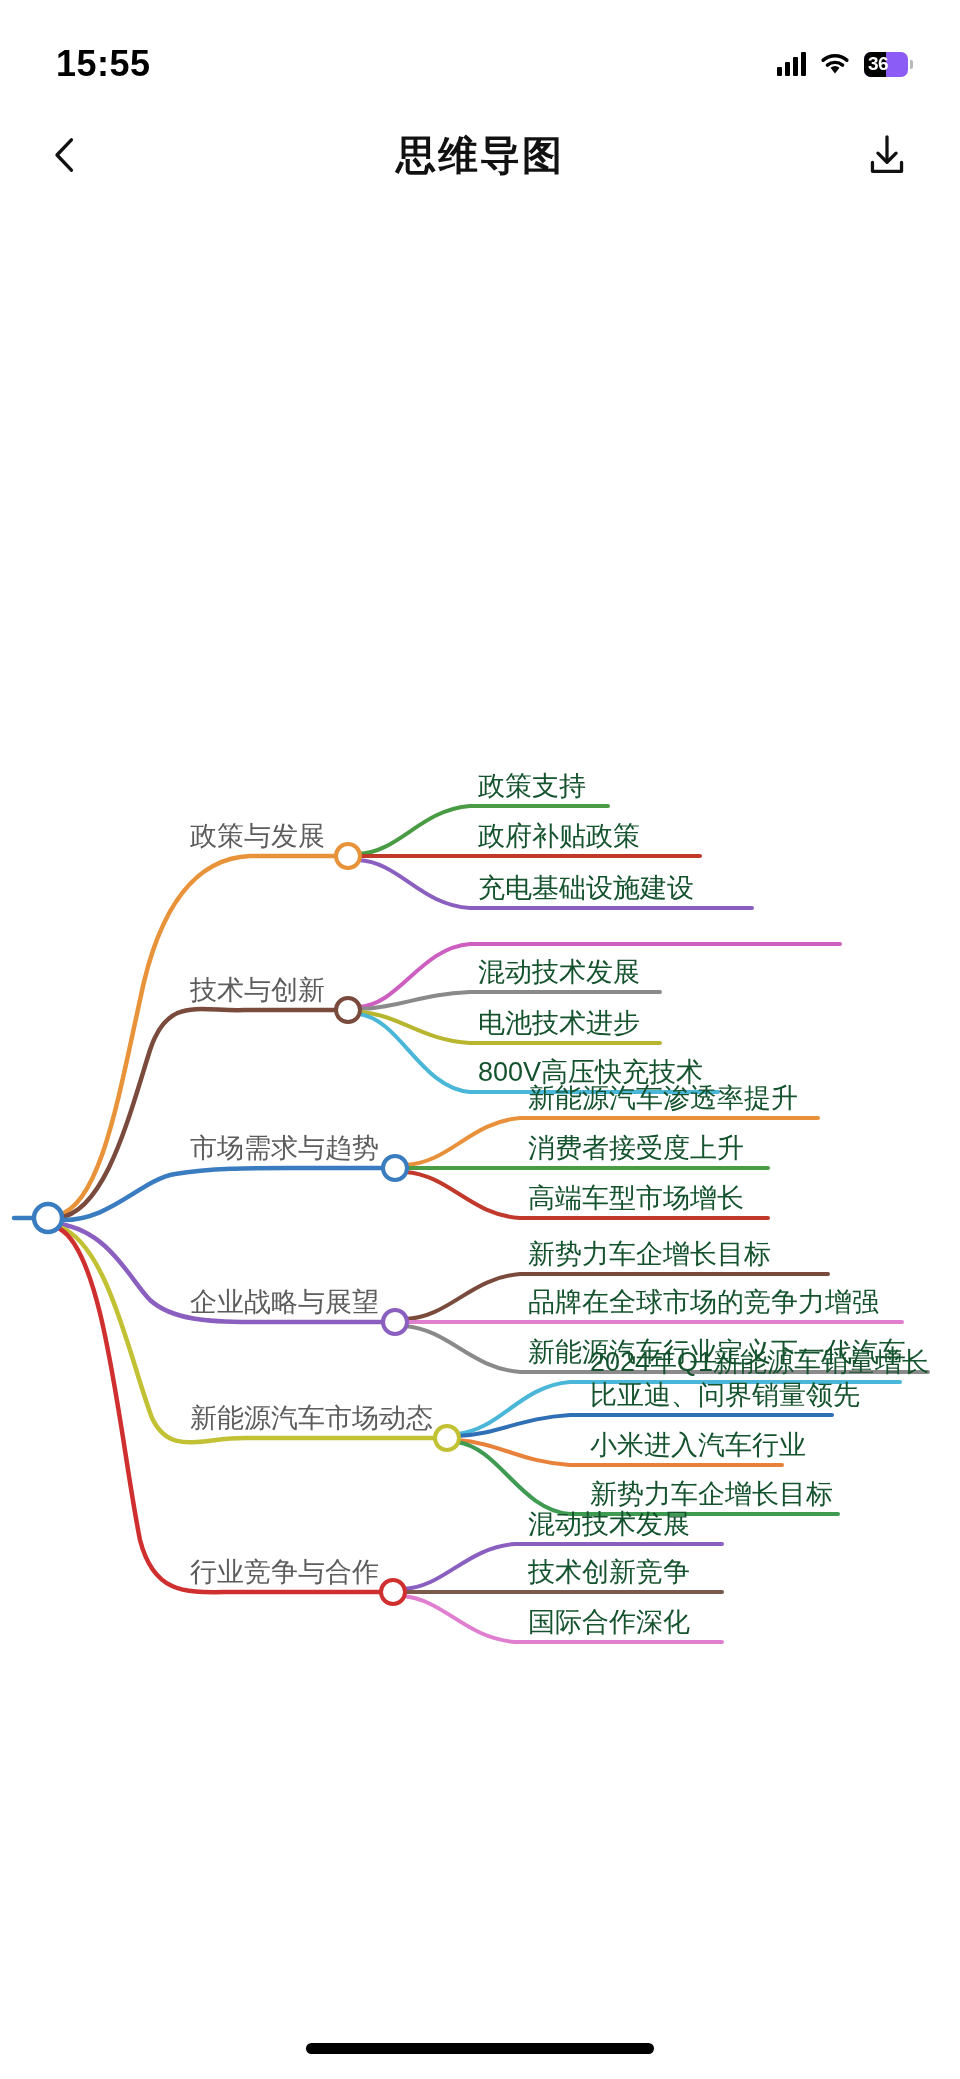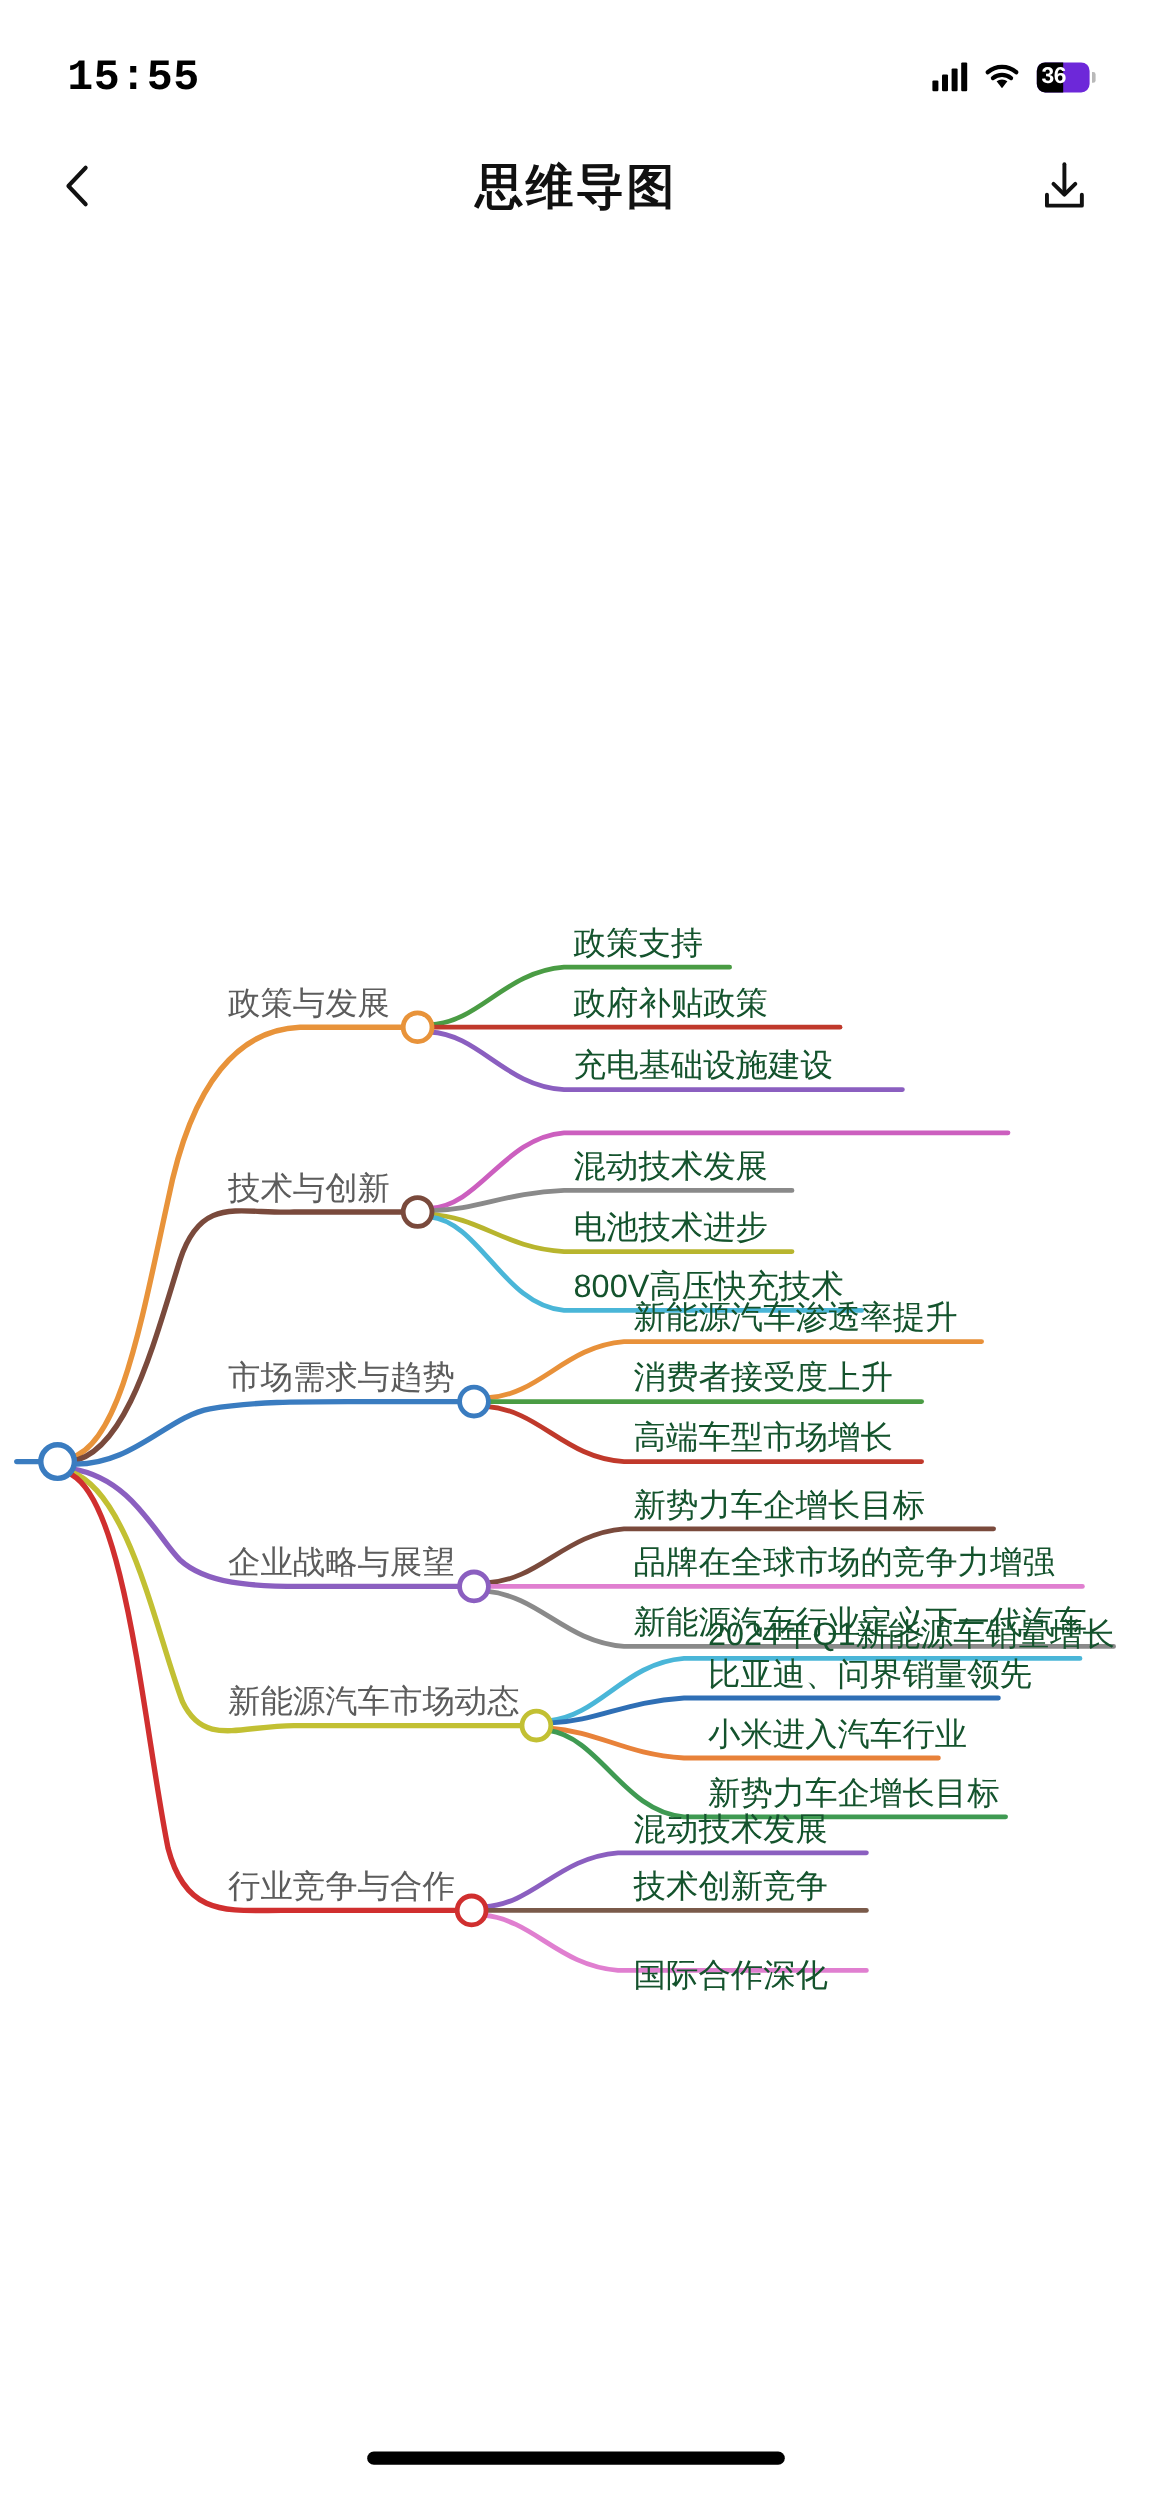--- a/index.html
+++ b/index.html
@@ -12,33 +12,33 @@
   .phone { position: relative; width: 960px; height: 2079px; background: #fff; }
 
   
   .statusbar {
     position: absolute; top: 0; left: 0; right: 0; height: 100px;
     display: flex; align-items: center; justify-content: space-between;
     padding: 28px 52px 0 56px;
   }
   .status-time {
     font-size: 36px; font-weight: bold; color: #000;
-    letter-spacing: 0.5px; font-family: Liberation Mono, monospace;
+    letter-spacing: 0.5px; font-family: Liberation Sans, sans-serif;
   }
   .status-right { display: flex; align-items: center; gap: 14px; }
   .bars { display: flex; align-items: flex-end; gap: 3px; height: 24px; }
   .bars i { display: block; width: 5px; background: #000; border-radius: 1px; }
   .bars i:nth-child(1) { height: 9px; }
   .bars i:nth-child(2) { height: 14px; }
   .bars i:nth-child(3) { height: 19px; }
   .bars i:nth-child(4) { height: 24px; }
   .wifi { position: relative; width: 30px; height: 23px; }
   .battery {
     position: relative; width: 44px; height: 25px;
-    border-radius: 7px; background: #6d28d9;
+    border-radius: 7px; background: #8b5cf6;
     display: flex; align-items: center; justify-content: flex-start;
   }
   .battery .fill {
     position: absolute; left: 0; top: 0; bottom: 0; width: 22px;
     background: #000; border-radius: 7px 0 0 7px;
   }
   .battery .pct {
     position: relative; z-index: 2; font-size: 19px; font-weight: bold;
     color: #fff; padding-left: 4px; letter-spacing: -0.5px;
   }
@@ -201,17 +201,17 @@
 
     <div class="mm-label mm-branch-label" style="left:190px; top:1405px;">新能源汽车市场动态</div>
     <div class="mm-label mm-leaf-label" style="left:590px; top:1349px;">2024年Q1新能源车销量增长</div>
     <div class="mm-label mm-leaf-label" style="left:590px; top:1382px;">比亚迪、问界销量领先</div>
     <div class="mm-label mm-leaf-label" style="left:590px; top:1432px;">小米进入汽车行业</div>
     <div class="mm-label mm-leaf-label" style="left:590px; top:1481px;">新势力车企增长目标</div>
 
     <div class="mm-label mm-branch-label" style="left:190px; top:1559px;">行业竞争与合作</div>
     <div class="mm-label mm-leaf-label" style="left:528px; top:1511px;">混动技术发展</div>
     <div class="mm-label mm-leaf-label" style="left:528px; top:1559px;">技术创新竞争</div>
-    <div class="mm-label mm-leaf-label" style="left:528px; top:1609px;margin-top:24px;">国际合作深化</div>
+    <div class="mm-label mm-leaf-label" style="left:528px; top:1609px;">国际合作深化</div>
   </div>
 
   <div class="home-indicator"></div>
 </div>
 
 </body></html>

